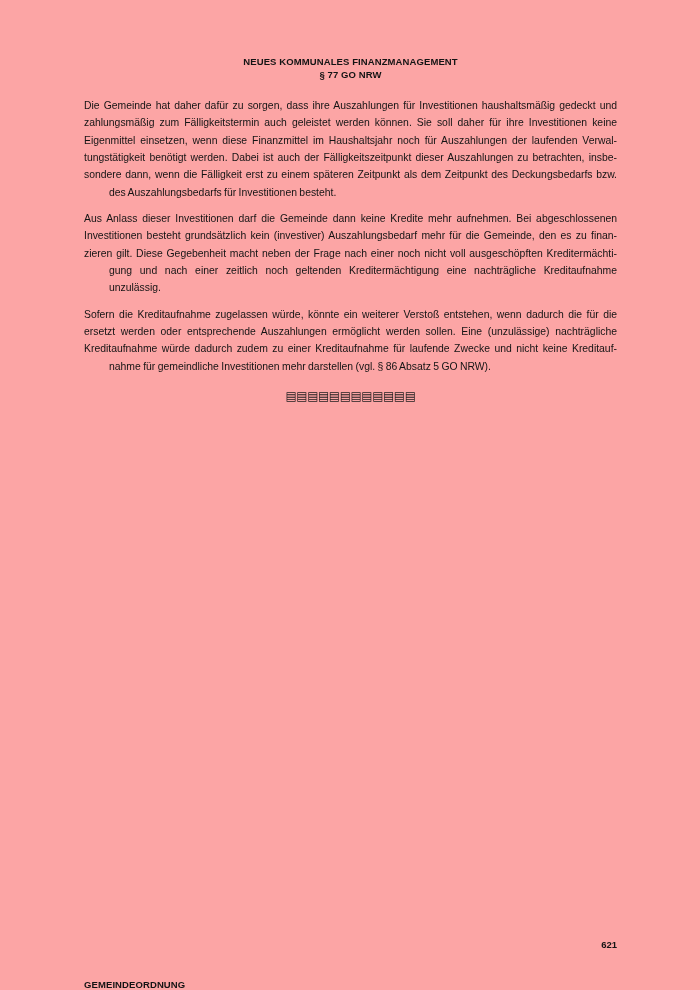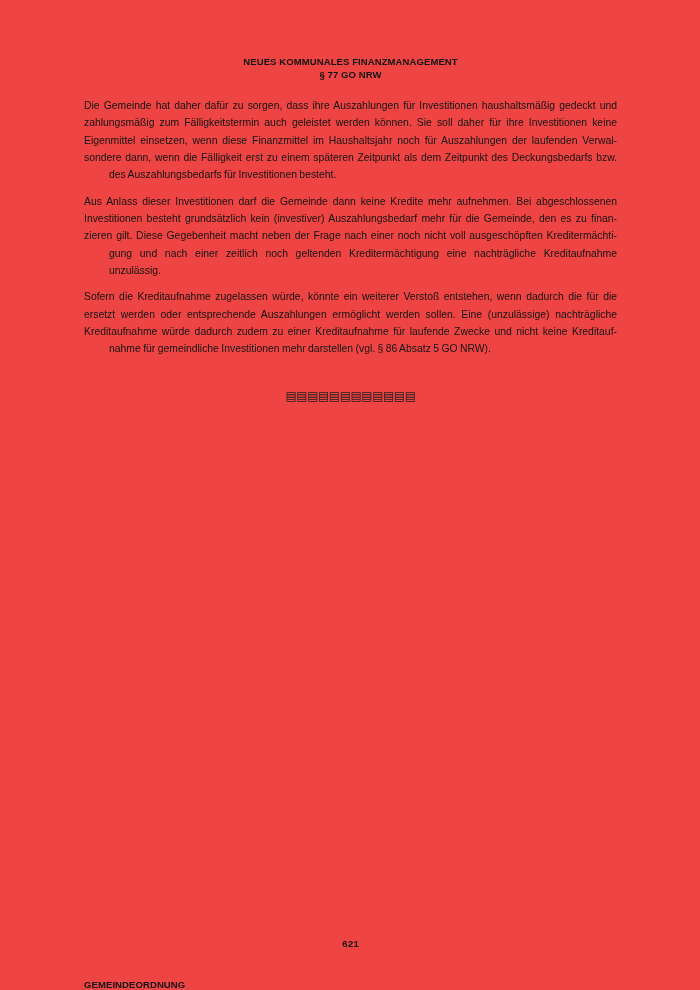--- a/index.html
+++ b/index.html
@@ -4,21 +4,21 @@
 <style>
   html, body {
     margin: 0;
     padding: 0;
     background: #ffffff;
   }
   .page {
     position: relative;
     width: 700px;
     height: 990px;
-    background: #ef4444;
+    background: #fca5a5;
     overflow: hidden;
     font-family: "Liberation Sans", sans-serif;
     color: #141414;
   }
   .doc-header {
     position: absolute;
     left: 84px;
     top: 55px;
     width: 533px;
     text-align: center;
@@ -68,40 +68,40 @@
     left: 0;
     top: 0;
     letter-spacing: 0.1px;
     margin-top: 40px;
   }
   .footer-page {
     position: absolute;
     left: 0;
     top: 0;
     width: 100%;
-    text-align: center;
-    font-family: Liberation Mono, monospace;
+    text-align: right;
   }
 </style>
 </head>
 <body>
 
 <div class="page">
 
   <div class="doc-header">
     <div>NEUES KOMMUNALES FINANZMANAGEMENT</div>
     <div>§ 77 GO NRW</div>
   </div>
 
   <div class="doc-body">
 
     <div class="paragraph">
       <div class="line">Die Gemeinde hat daher dafür zu sorgen, dass ihre Auszahlungen für Investitionen haushaltsmäßig gedeckt und</div>
       <div class="line">zahlungsmäßig zum Fälligkeitstermin auch geleistet werden können. Sie soll daher für ihre Investitionen keine</div>
       <div class="line">Eigenmittel einsetzen, wenn diese Finanzmittel im Haushaltsjahr noch für Auszahlungen der laufenden Verwal-</div>
+      <div class="line">tungstätigkeit benötigt werden. Dabei ist auch der Fälligkeitszeitpunkt dieser Auszahlungen zu betrachten, insbe-</div>
       <div class="line">sondere dann, wenn die Fälligkeit erst zu einem späteren Zeitpunkt als dem Zeitpunkt des Deckungsbedarfs bzw.</div>
       <div class="line last">des Auszahlungsbedarfs für Investitionen besteht.</div>
     </div>
 
     <div class="paragraph">
       <div class="line">Aus Anlass dieser Investitionen darf die Gemeinde dann keine Kredite mehr aufnehmen. Bei abgeschlossenen</div>
       <div class="line">Investitionen besteht grundsätzlich kein (investiver) Auszahlungsbedarf mehr für die Gemeinde, den es zu finan-</div>
       <div class="line">zieren gilt. Diese Gegebenheit macht neben der Frage nach einer noch nicht voll ausgeschöpften Kreditermächti-</div>
       <div class="line last">gung und nach einer zeitlich noch geltenden Kreditermächtigung eine nachträgliche Kreditaufnahme unzulässig.</div>
     </div>

